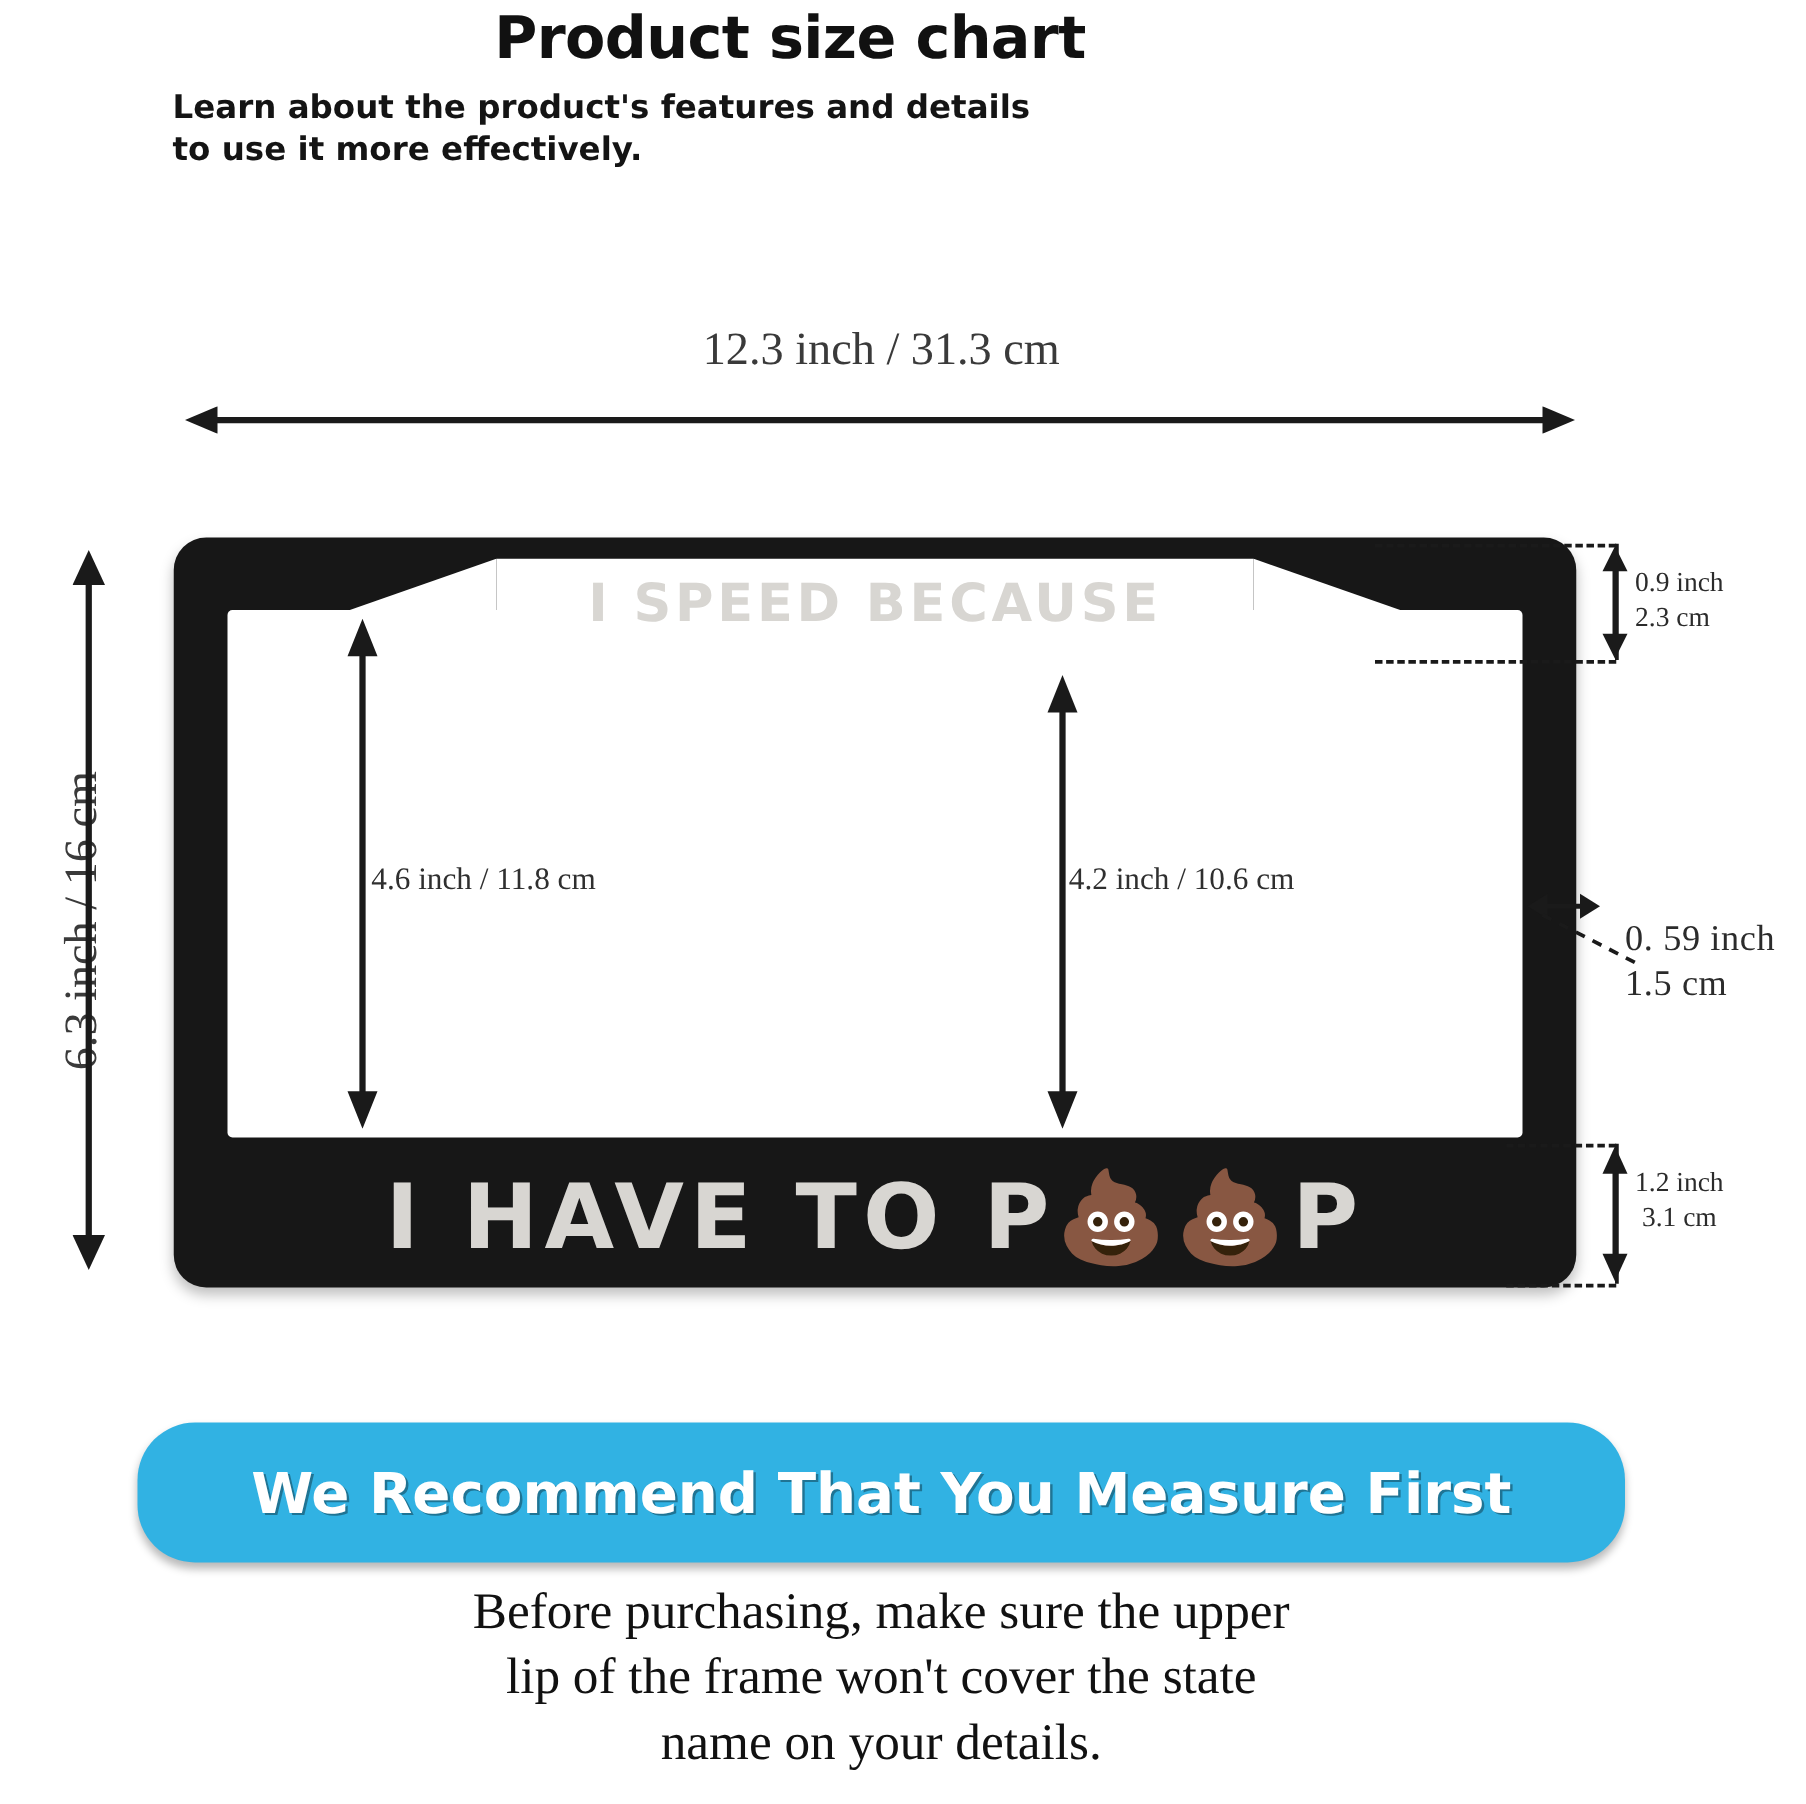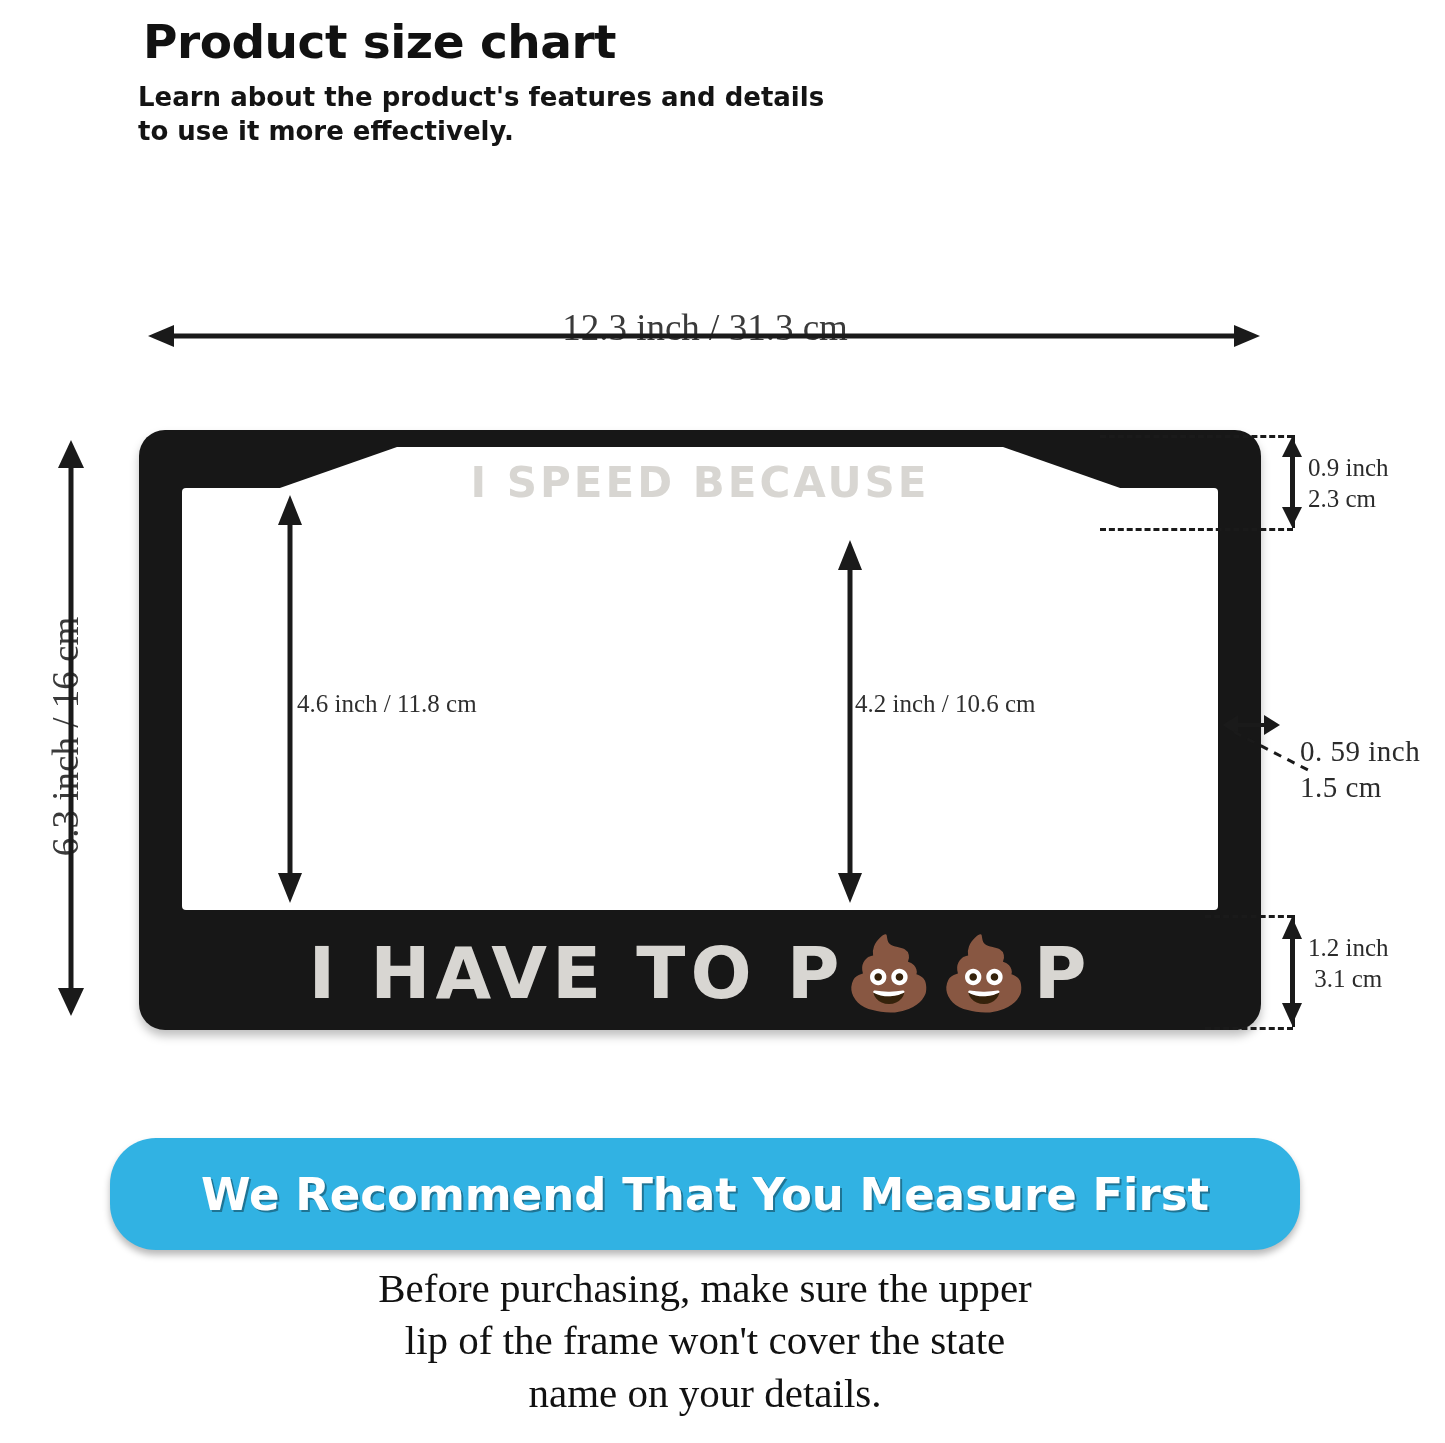--- a/index.html
+++ b/index.html
@@ -23,42 +23,42 @@
     top: 4px;
     width: 1000px;
   }
   .title {
     font-family: "DejaVu Sans", sans-serif;
     font-weight: bold;
     font-size: 47px;
     line-height: 1.15;
     letter-spacing: -0.5px;
     color: #111111;
-    margin: 11px;
+    margin: 0;
+    text-align: center;
   }
   .subtitle {
     font-family: "DejaVu Sans", sans-serif;
     font-weight: bold;
     font-size: 26px;
     line-height: 1.3;
     color: #141414;
     margin: 12px 0 0 6px;
     white-space: pre-line;
   }
 
   
   .top-dim-label {
     position: absolute;
     top: 258px;
     left: 150px;
     width: 1110px;
     text-align: center;
     font-size: 37px;
     color: #3a3a3a;
-    margin-top: 48px;
   }
   .arrow-h {
     position: absolute;
     left: 148px;
     top: 325px;
     width: 1112px;
     height: 22px;
   }
 
   
@@ -191,21 +191,21 @@
     position: absolute;
     left: 837px;
     top: 540px;
     width: 26px;
     height: 363px;
   }
 
   
   .right-label {
     position: absolute;
-    font-size: 25px;
+    font-size: 22px;
     line-height: 1.25;
     color: #2b2b2b;
     white-space: pre-line;
   }
   .rl-top { left: 1308px; top: 452px; }
   .rl-mid { left: 1300px; top: 733px; font-size: 29px; letter-spacing: 0.5px;}
   .rl-bot { left: 1308px; top: 932px; text-align: center; }
 
   .dashline {
     position: absolute;

